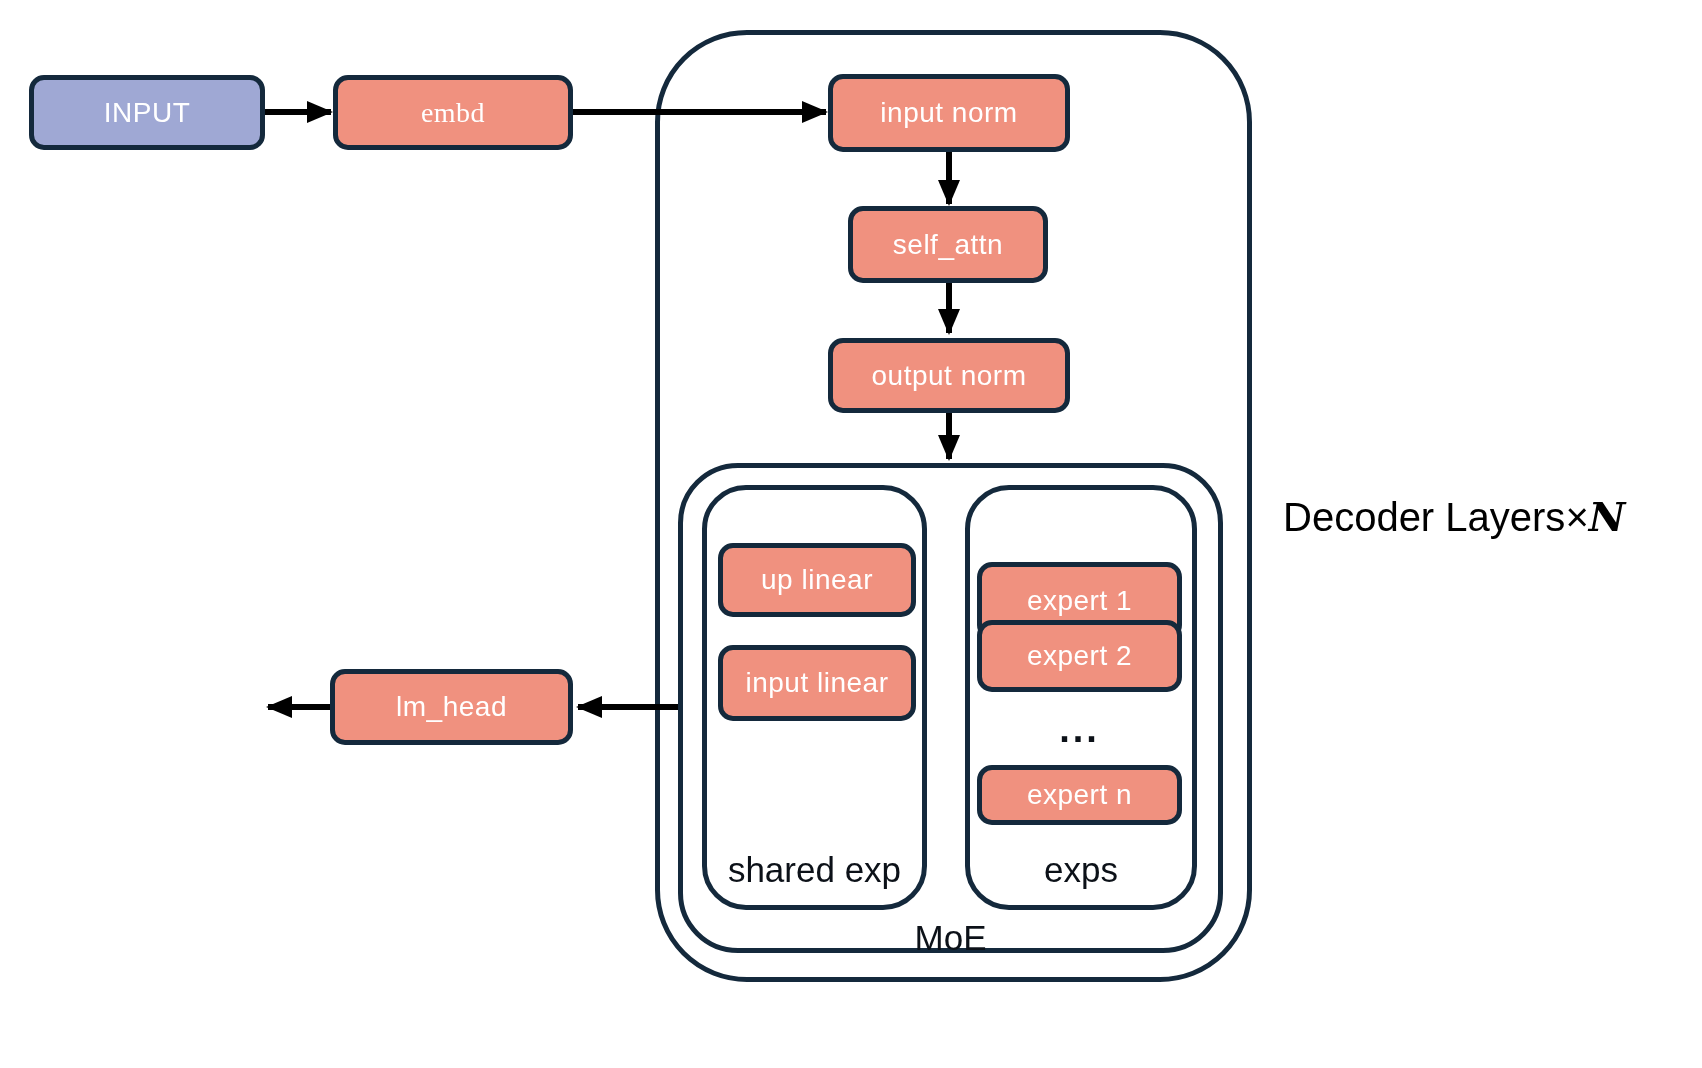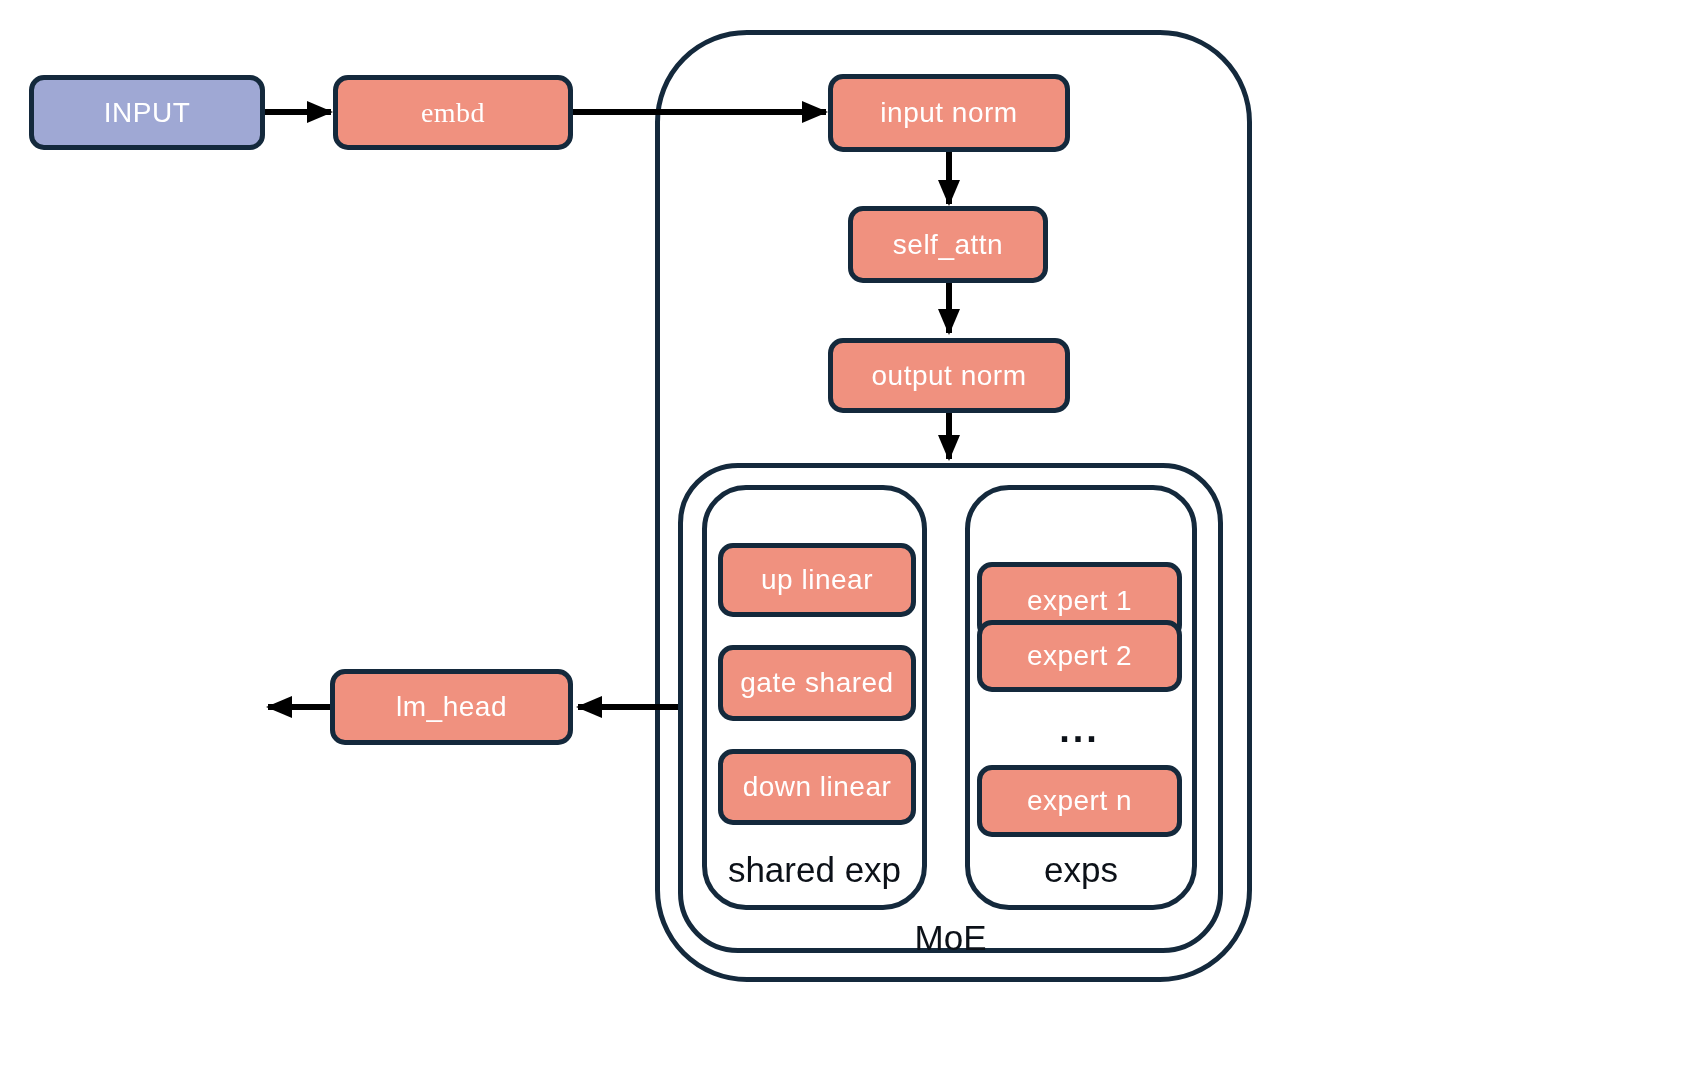--- a/index.html
+++ b/index.html
@@ -46,21 +46,21 @@
   #box-output-norm { left: 828px; top: 338px; width: 242px; height: 75px; }
   #box-lm-head     { left: 330px; top: 669px; width: 243px; height: 76px; }
   #box-output      { left: 25px;  top: 669px; width: 240px; height: 76px; }
 
   #box-up-linear   { left: 718px; top: 543px; width: 198px; height: 74px; }
   #box-gate-linear { left: 718px; top: 645px; width: 198px; height: 76px; }
   #box-down-linear { left: 718px; top: 749px; width: 198px; height: 76px; }
 
   #box-expert-1    { left: 977px; top: 522px; width: 205px; height: 78px; margin-top: 40px; }
   #box-expert-2    { left: 977px; top: 620px; width: 205px; height: 72px; }
-  #box-expert-n    { left: 977px; top: 765px; width: 205px; height: 72px; }
+  #box-expert-n    { left: 977px; top: 765px; width: 205px; height: 60px; }
 
   #decoder-container { left: 655px; top: 30px;  width: 597px; height: 952px; border-radius: 92px; }
   #moe-container     { left: 678px; top: 463px; width: 545px; height: 490px; border-radius: 60px; }
   #shared-container  { left: 702px; top: 485px; width: 225px; height: 425px; border-radius: 44px; }
   #exps-container    { left: 965px; top: 485px; width: 232px; height: 425px; border-radius: 44px; }
 
   #label-shared { left: 702px; top: 850px; width: 225px; }
   #label-exps   { left: 965px; top: 850px; width: 232px; }
   #label-moe    { left: 678px; top: 918px; width: 545px; }
 
@@ -116,41 +116,39 @@
     <span>output norm</span>
   </div>
   <div class="node salmon" id="box-lm-head">
     <span>lm_head</span>
   </div>
 
   <div class="node salmon" id="box-up-linear">
     <span>up linear</span>
   </div>
   <div class="node salmon" id="box-gate-linear">
-    <span>gate shared</span>
-  </div>
-  <div class="node salmon" id="box-down-linear">
-    <span>down linear</span>
+    <span>input linear</span>
   </div>
 
   <div class="node salmon" id="box-expert-1">
     <span>expert 1</span>
   </div>
   <div class="node salmon" id="box-expert-2">
     <span>expert 2</span>
   </div>
   <div id="experts-ellipsis">...</div>
   <div class="node salmon" id="box-expert-n">
     <span>expert n</span>
   </div>
 
   <div class="grouplabel" id="label-shared">shared exp</div>
   <div class="grouplabel" id="label-exps">exps</div>
   <div class="grouplabel" id="label-moe">MoE</div>
 
+  <div id="decoder-title"><span>Decoder Layers</span><span>×</span><span class="n-italic">N</span></div>
 
   <svg id="arrow-layer" width="1702" height="1068" viewBox="0 0 1702 1068">
     <defs>
       <marker id="ah" markerUnits="userSpaceOnUse" markerWidth="26" markerHeight="24" refX="24" refY="11" orient="auto">
         <path d="M0,0 L26,11 L0,22 Z" fill="#000000"></path>
       </marker>
     </defs>
     <path d="M265,112 L331,112" stroke="#000000" stroke-width="6" marker-end="url(#ah)"></path>
     <path d="M573,112 L826,112" stroke="#000000" stroke-width="6" marker-end="url(#ah)"></path>
     <path d="M949,152 L949,204" stroke="#000000" stroke-width="6" marker-end="url(#ah)"></path>

